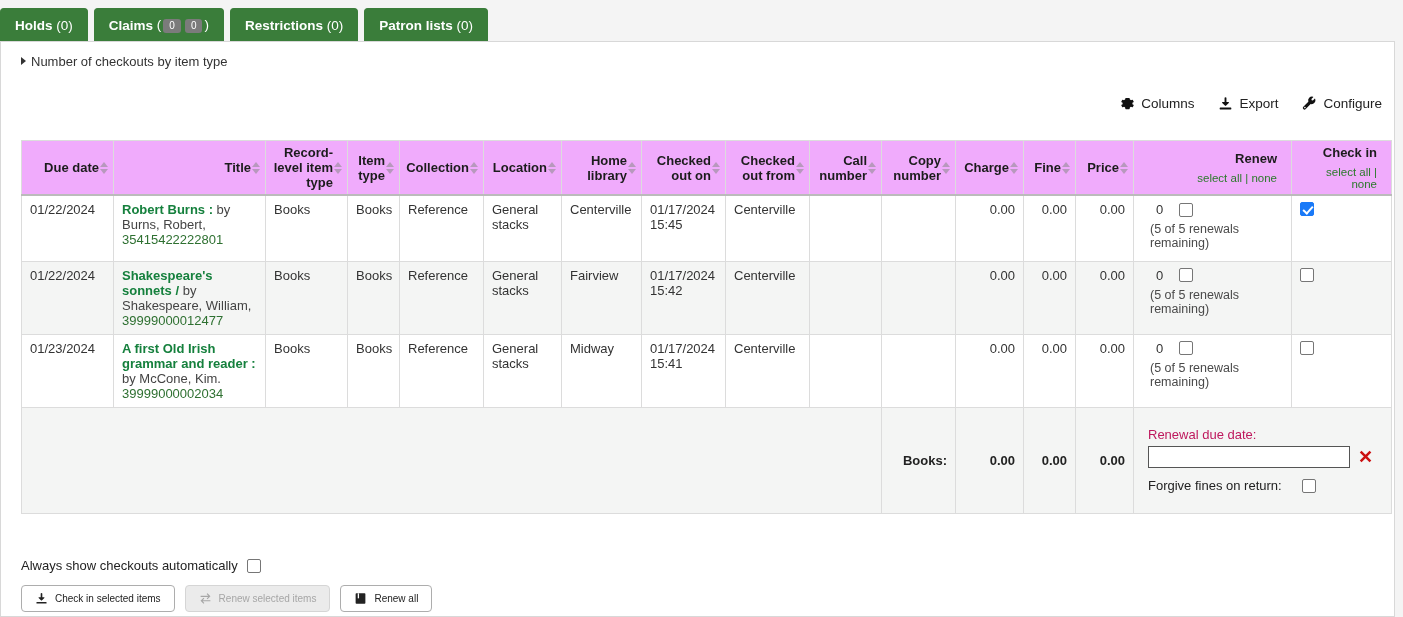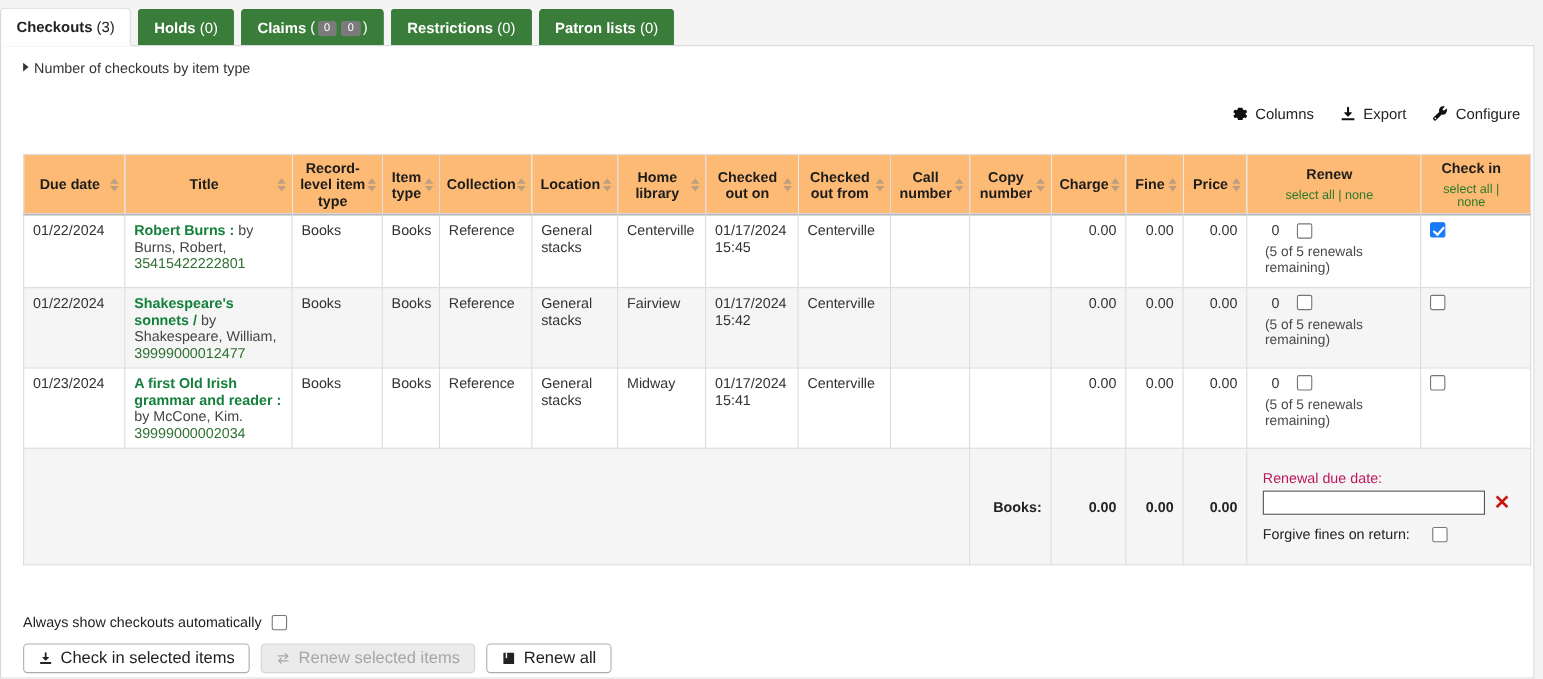--- a/index.html
+++ b/index.html
@@ -135,23 +135,23 @@
     width: 1362px;
     table-layout: fixed;
     font-size: 13px;
   }
   table.ck th, table.ck td {
     border: 1px solid #dcdcdc;
     padding: 6px 8px;
     vertical-align: top;
   }
   table.ck thead th {
-    background: #fdba74;
+    background: #f0abfc;
     font-weight: bold;
-    text-align: center;
+    text-align: right;
     vertical-align: middle;
     font-size: 13px;
     color: #1c1c1c;
     border-top: 1px solid #dcdcdc;
     border-bottom: 2px solid #bbb;
     position: relative;
     height: 51px;
     padding: 4px 14px 4px 6px;
   }
   .sortarrow {
@@ -334,43 +334,40 @@
   .btn-row { display: flex; gap: 10px; }
   .btn {
     display: flex;
     align-items: center;
     gap: 7px;
     height: 27px;
     padding: 0 13px;
     background: #fff;
     border: 1px solid #adadad;
     border-radius: 4px;
-    font-size: 15px;
+    font-size: 10px;
     font-family: inherit;
     color: #222;
     cursor: pointer;
     white-space: nowrap;
   }
   .btn.disabled {
     background: #ebebeb;
     color: #a6a6a6;
     border-color: #d5d5d5;
     cursor: default;
   }
   .btn svg { display: block; }
 </style>
 </head>
 <body>
 
 <div id="page">
 
   <div class="tabs-bar">
-    <div class="tab active">
-      <span>Checkouts</span>&nbsp;<span class="tab-count">(3)</span>
-    </div>
     <div class="tab inactive">
       <span>Holds</span>&nbsp;<span class="tab-count">(0)</span>
     </div>
     <div class="tab inactive">
       <span>Claims</span>&nbsp;<span class="tab-count">(<span class="claim-badge">0</span><span class="claim-badge">0</span>)</span>
     </div>
     <div class="tab inactive">
       <span>Restrictions</span>&nbsp;<span class="tab-count">(0)</span>
     </div>
     <div class="tab inactive">

